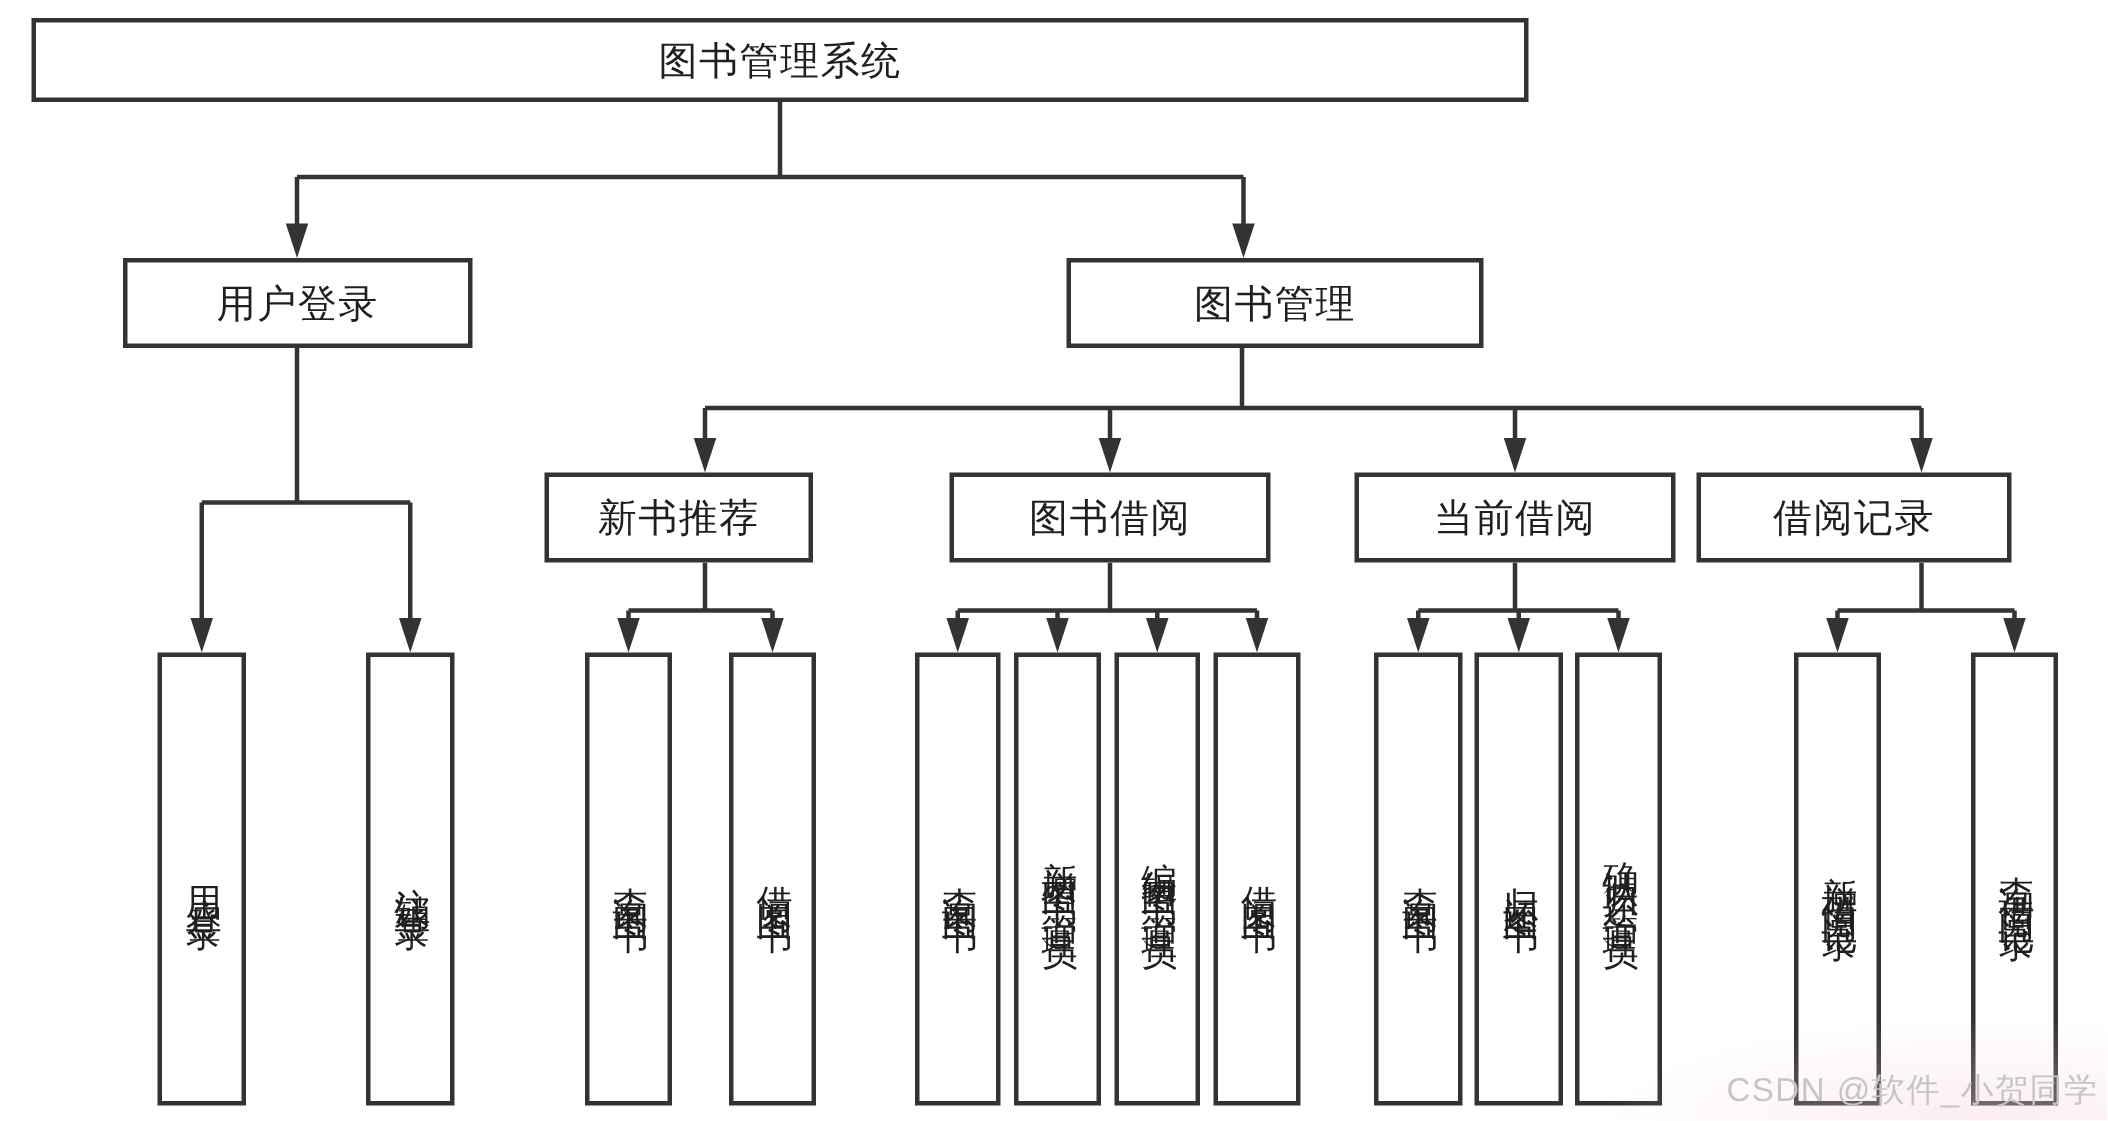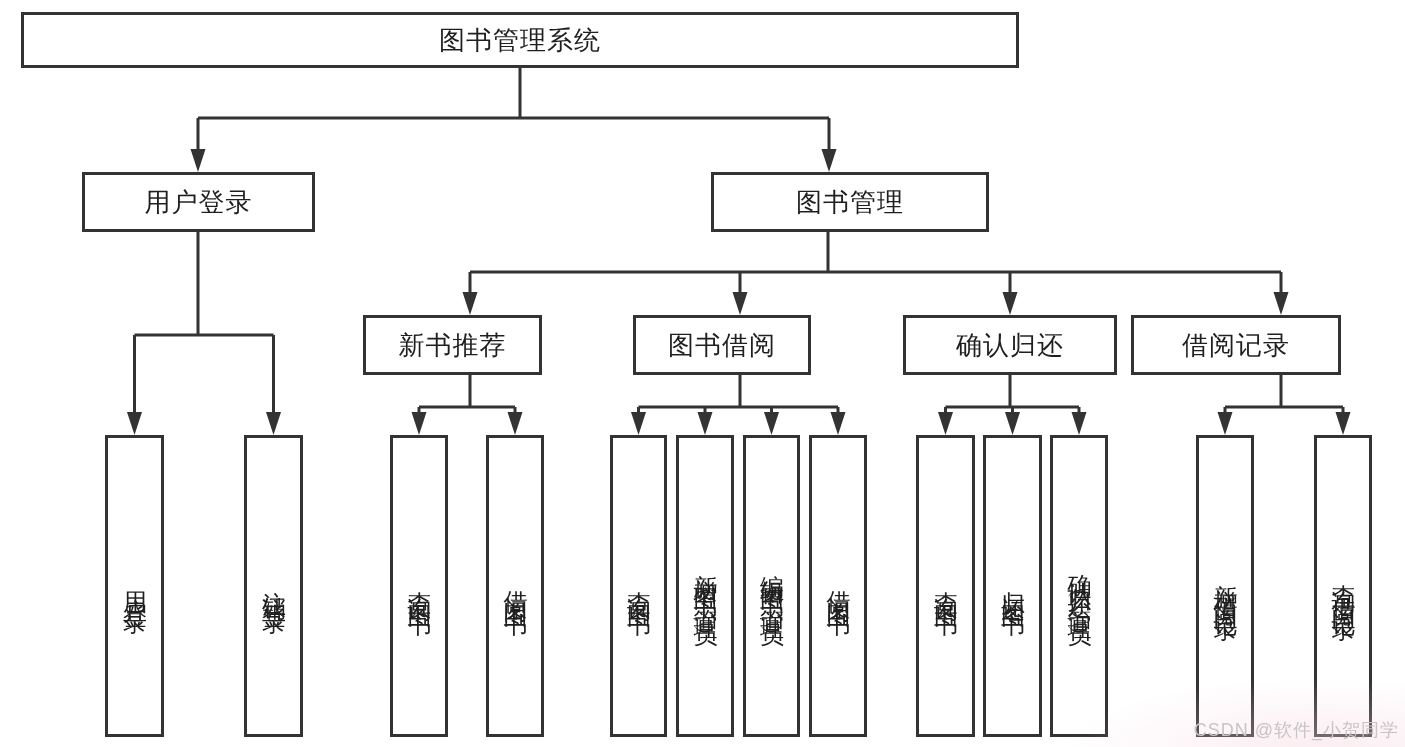--- a/index.html
+++ b/index.html
@@ -38,21 +38,21 @@
     white-space:nowrap;
   }
   .corner-tint{
     position:absolute;right:0;bottom:0;z-index:3;
     width:340px;height:70px;pointer-events:none;
     background:radial-gradient(ellipse at 75% 100%, rgba(246,210,220,0.40), rgba(255,255,255,0) 70%);
   }
   .watermark{
     position:absolute;z-index:4;
     right:6px;bottom:5px;
-    font-size:18px;
+    font-size:22px;
     color:var(--watermark);
     letter-spacing:1px;
     white-space:nowrap;
   }
 </style>
 </head>
 <body>
 
 <div class="canvas">
 
@@ -99,25 +99,25 @@
   <div class="box" style="left:82px;top:172px;width:233px;height:60px">
     <span class="hlabel">用户登录</span>
   </div>
   <div class="box" style="left:711px;top:172px;width:278px;height:60px">
     <span class="hlabel">图书管理</span>
   </div>
 
   <div class="box" style="left:363px;top:315px;width:179px;height:60px">
     <span class="hlabel">新书推荐</span>
   </div>
-  <div class="box" style="left:633px;top:315px;width:178px;height:60px">
+  <div class="box" style="left:633px;top:315px;width:214px;height:60px">
     <span class="hlabel">图书借阅</span>
   </div>
   <div class="box" style="left:903px;top:315px;width:214px;height:60px">
-    <span class="hlabel">确认归还</span>
+    <span class="hlabel">当前借阅</span>
   </div>
   <div class="box" style="left:1131px;top:315px;width:210px;height:60px">
     <span class="hlabel">借阅记录</span>
   </div>
 
   <div class="box leaf" style="left:105px;top:435px;width:59px;height:302px">
     <span class="vlabel">用户登录</span>
   </div>
   <div class="box leaf" style="left:244px;top:435px;width:59px;height:302px">
     <span class="vlabel">注销登录</span>

